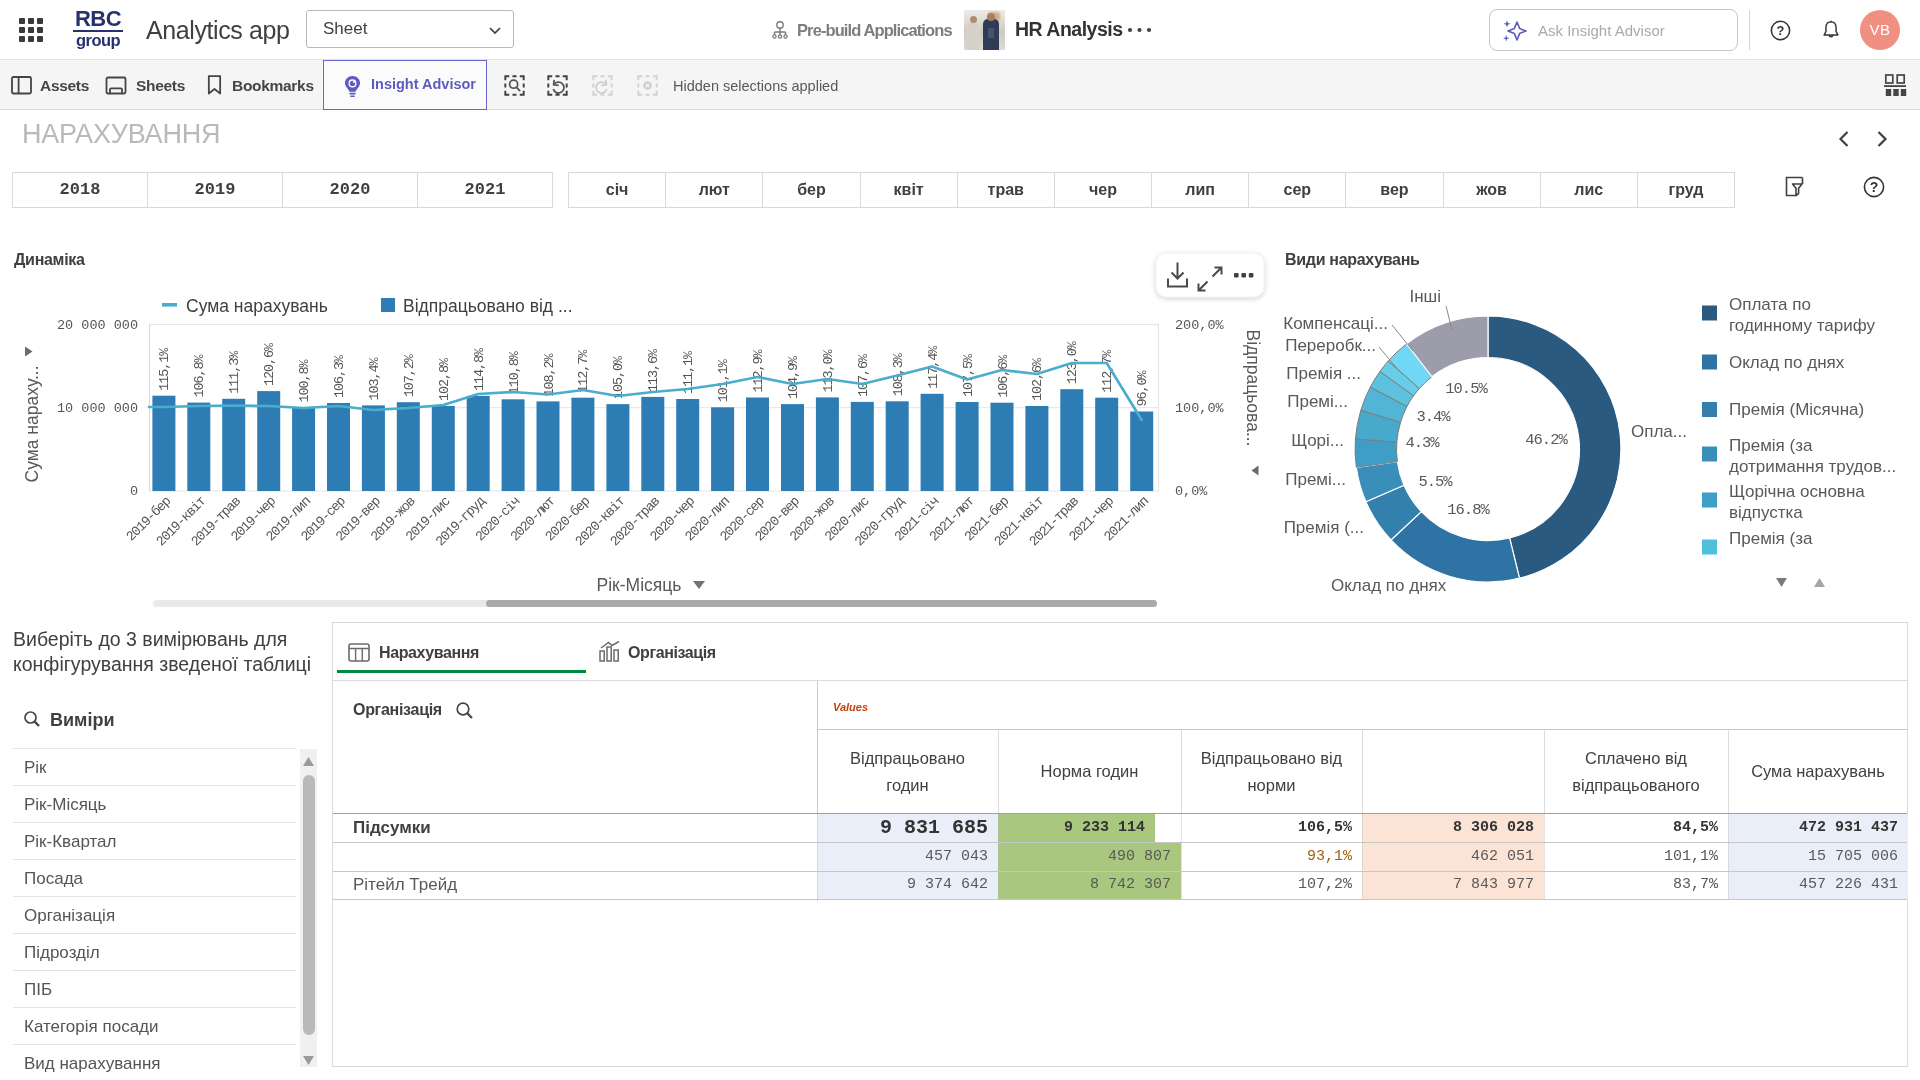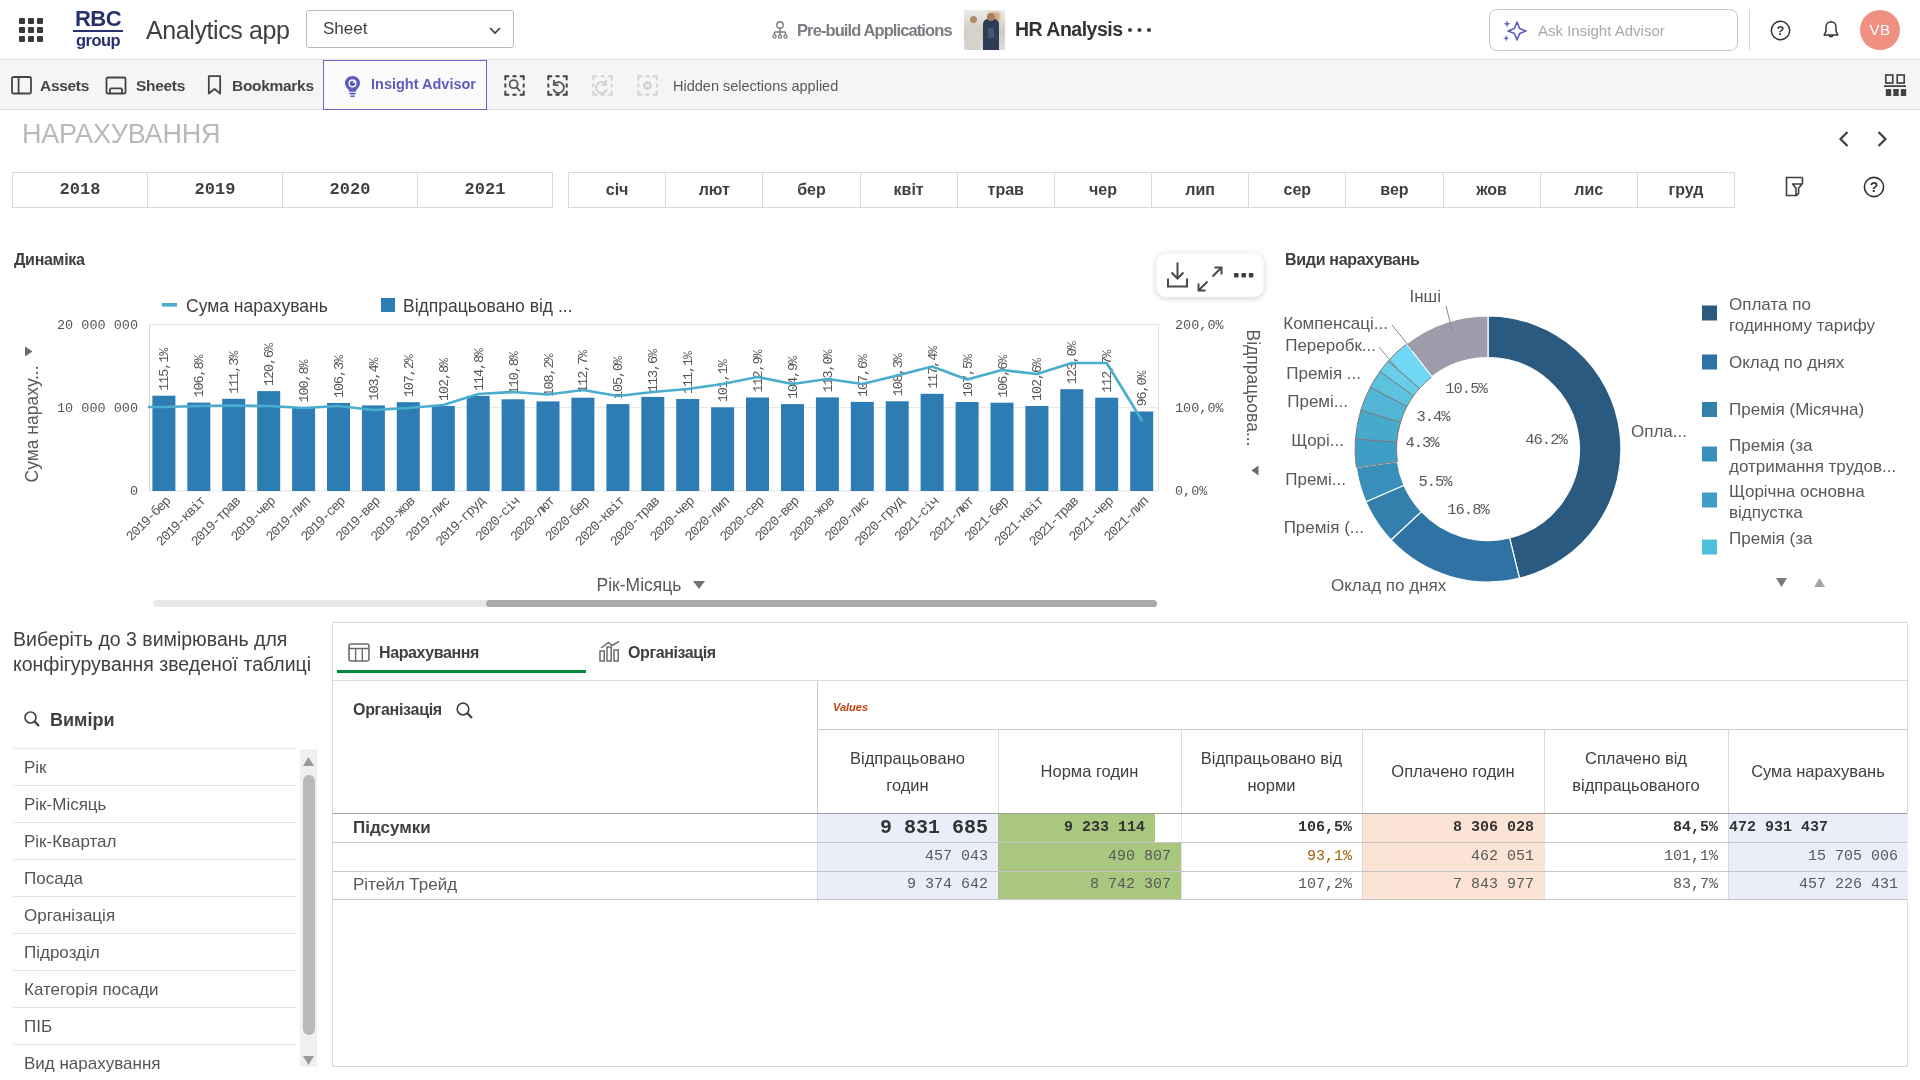--- a/index.html
+++ b/index.html
@@ -378,22 +378,22 @@
  <path d="M11.7 11.7 L16 16" stroke="#454545" stroke-width="2.4"></path>
 </svg>
 <div class="abs" style="left:50px;top:710px;font-size:18px;font-weight:700;color:#404040;">Виміри</div>
 <div class="abs" style="left:13px;top:748px;width:283px;border-top:1px solid #e8e8e8;">
     <div style="height:37px;line-height:37px;border-bottom:1px solid #e3e3e3;font-size:17px;color:#555;padding-left:11px;">Рік</div>
     <div style="height:37px;line-height:37px;border-bottom:1px solid #e3e3e3;font-size:17px;color:#555;padding-left:11px;">Рік-Місяць</div>
     <div style="height:37px;line-height:37px;border-bottom:1px solid #e3e3e3;font-size:17px;color:#555;padding-left:11px;">Рік-Квартал</div>
     <div style="height:37px;line-height:37px;border-bottom:1px solid #e3e3e3;font-size:17px;color:#555;padding-left:11px;">Посада</div>
     <div style="height:37px;line-height:37px;border-bottom:1px solid #e3e3e3;font-size:17px;color:#555;padding-left:11px;">Організація</div>
     <div style="height:37px;line-height:37px;border-bottom:1px solid #e3e3e3;font-size:17px;color:#555;padding-left:11px;">Підрозділ</div>
+    <div style="height:37px;line-height:37px;border-bottom:1px solid #e3e3e3;font-size:17px;color:#555;padding-left:11px;">ПІБ</div>
     <div style="height:37px;line-height:37px;border-bottom:1px solid #e3e3e3;font-size:17px;color:#555;padding-left:11px;">Категорія посади</div>
-    <div style="height:37px;line-height:37px;border-bottom:1px solid #e3e3e3;font-size:17px;color:#555;padding-left:11px;">ПІБ</div>
     <div style="height:37px;line-height:37px;border-bottom:1px solid #e3e3e3;font-size:17px;color:#555;padding-left:11px;">Вид нарахування</div>
   </div>
 <div class="abs" style="left:300px;top:749px;width:17px;height:318px;background:#f0f0f0;">
   <svg class="abs" style="left:3px;top:8px" width="11" height="10">
       <path d="M0 9 L11 9 L5.5 0 Z" fill="#9a9a9a"></path>
     </svg>
   <div class="abs" style="left:2.5px;top:26px;width:12px;height:260px;background:#b9b9b9;border-radius:6px;"></div>
   <svg class="abs" style="left:3px;top:306px" width="11" height="10">
       <path d="M0 1 L11 1 L5.5 10 Z" fill="#9a9a9a"></path>
     </svg>
@@ -421,33 +421,32 @@
  <circle cx="8" cy="8" r="5.8" fill="none" stroke="#454545" stroke-width="1.7"></circle>
  <path d="M12.4 12.4 L17 17" stroke="#454545" stroke-width="2.2"></path>
       </svg>
 <div class="abs" style="left:500px;top:20px;font-size:11px;font-weight:700;color:#c2410c;font-style:italic;">Values</div>
 <div class="abs" style="left:484px;top:48px;width:1091px;height:1px;background:#c9c9c9;"></div>
 <div class="abs" style="left:484px;top:49px;width:181px;height:83px;display:flex;align-items:center;justify-content:center;text-align:center;font-size:16.5px;color:#404040;line-height:27px;">Відпрацьовано<br>годин</div>
 <div class="abs" style="left:665px;top:49px;width:183px;height:83px;display:flex;align-items:center;justify-content:center;text-align:center;font-size:16.5px;color:#404040;line-height:27px;">Норма годин</div>
 <div class="abs" style="left:665px;top:49px;width:1px;height:83px;background:#dcdcdc;"></div>
 <div class="abs" style="left:848px;top:49px;width:181px;height:83px;display:flex;align-items:center;justify-content:center;text-align:center;font-size:16.5px;color:#404040;line-height:27px;">Відпрацьовано від<br>норми</div>
 <div class="abs" style="left:848px;top:49px;width:1px;height:83px;background:#dcdcdc;"></div>
-<div class="abs" style="left:1029px;top:49px;width:182px;height:83px;display:flex;align-items:center;justify-content:center;text-align:center;font-size:16.5px;color:#404040;line-height:27px;">Оплачено годин</div>
 <div class="abs" style="left:1029px;top:49px;width:1px;height:83px;background:#dcdcdc;"></div>
 <div class="abs" style="left:1211px;top:49px;width:184px;height:83px;display:flex;align-items:center;justify-content:center;text-align:center;font-size:16.5px;color:#404040;line-height:27px;">Сплачено від<br>відпрацьованого</div>
 <div class="abs" style="left:1211px;top:49px;width:1px;height:83px;background:#dcdcdc;"></div>
 <div class="abs" style="left:1395px;top:49px;width:180px;height:83px;display:flex;align-items:center;justify-content:center;text-align:center;font-size:16.5px;color:#404040;line-height:27px;">Сума нарахувань</div>
 <div class="abs" style="left:1395px;top:49px;width:1px;height:83px;background:#dcdcdc;"></div>
 <div class="abs" style="left:20px;top:133px;width:460px;height:28px;line-height:28px;font-size:17px;font-weight:700;color:#404040;">Підсумки</div>
 <div class="abs" style="left:484px;top:133px;width:181px;height:29px;background:#e9eef8;border-left:1px solid rgba(180,180,180,0.35);line-height:28px;text-align:right;padding-right:10px;font-family:'Liberation Mono',monospace;font-size:20px;font-weight:700;color:#333;">9 831 685</div>
 <div class="abs" style="left:665px;top:133px;width:157px;height:29px;background:#a9c77f;border-left:1px solid rgba(180,180,180,0.35);line-height:28px;text-align:right;padding-right:10px;font-family:'Liberation Mono',monospace;font-size:15px;font-weight:700;color:#333;">9 233 114</div>
 <div class="abs" style="left:848px;top:133px;width:181px;height:29px;background:#ffffff;border-left:1px solid rgba(180,180,180,0.35);line-height:28px;text-align:right;padding-right:10px;font-family:'Liberation Mono',monospace;font-size:15px;font-weight:700;color:#333;">106,5%</div>
 <div class="abs" style="left:1029px;top:133px;width:182px;height:29px;background:#fbe3d6;border-left:1px solid rgba(180,180,180,0.35);line-height:28px;text-align:right;padding-right:10px;font-family:'Liberation Mono',monospace;font-size:15px;font-weight:700;color:#333;">8 306 028</div>
 <div class="abs" style="left:1211px;top:133px;width:184px;height:29px;background:#ffffff;border-left:1px solid rgba(180,180,180,0.35);line-height:28px;text-align:right;padding-right:10px;font-family:'Liberation Mono',monospace;font-size:15px;font-weight:700;color:#333;">84,5%</div>
-<div class="abs" style="left:1395px;top:133px;width:180px;height:29px;background:#e9eef8;border-left:1px solid rgba(180,180,180,0.35);line-height:28px;padding-right:10px;font-family:'Liberation Mono',monospace;font-size:15px;font-weight:700;color:#333;">472 931 437</div>
+<div class="abs" style="left:1395px;top:133px;width:180px;height:29px;background:#e9eef8;border-left:1px solid rgba(180,180,180,0.35);line-height:28px;text-align:right;padding-right:10px;font-family:'Liberation Mono',monospace;font-size:15px;font-weight:700;color:#333;">472 931 437</div>
 <div class="abs" style="left:484px;top:162px;width:181px;height:29px;background:#e9eef8;border-left:1px solid rgba(180,180,180,0.35);line-height:28px;text-align:right;padding-right:10px;font-family:'Liberation Mono',monospace;font-size:15px;font-weight:400;color:#595959;">457 043</div>
 <div class="abs" style="left:665px;top:162px;width:183px;height:29px;background:#a9c77f;border-left:1px solid rgba(180,180,180,0.35);line-height:28px;text-align:right;padding-right:10px;font-family:'Liberation Mono',monospace;font-size:15px;font-weight:400;color:#595959;">490 807</div>
 <div class="abs" style="left:848px;top:162px;width:181px;height:29px;background:#ffffff;border-left:1px solid rgba(180,180,180,0.35);line-height:28px;text-align:right;padding-right:10px;font-family:'Liberation Mono',monospace;font-size:15px;font-weight:400;color:#a16207;">93,1%</div>
 <div class="abs" style="left:1029px;top:162px;width:182px;height:29px;background:#fbe3d6;border-left:1px solid rgba(180,180,180,0.35);line-height:28px;text-align:right;padding-right:10px;font-family:'Liberation Mono',monospace;font-size:15px;font-weight:400;color:#595959;">462 051</div>
 <div class="abs" style="left:1211px;top:162px;width:184px;height:29px;background:#ffffff;border-left:1px solid rgba(180,180,180,0.35);line-height:28px;text-align:right;padding-right:10px;font-family:'Liberation Mono',monospace;font-size:15px;font-weight:400;color:#595959;">101,1%</div>
 <div class="abs" style="left:1395px;top:162px;width:180px;height:29px;background:#e9eef8;border-left:1px solid rgba(180,180,180,0.35);line-height:28px;text-align:right;padding-right:10px;font-family:'Liberation Mono',monospace;font-size:15px;font-weight:400;color:#595959;">15 705 006</div>
 <div class="abs" style="left:20px;top:190px;width:460px;height:28px;line-height:28px;font-size:17px;font-weight:400;color:#595959;">Рітейл Трейд</div>
 <div class="abs" style="left:484px;top:190px;width:181px;height:29px;background:#e9eef8;border-left:1px solid rgba(180,180,180,0.35);line-height:28px;text-align:right;padding-right:10px;font-family:'Liberation Mono',monospace;font-size:15px;font-weight:400;color:#595959;">9 374 642</div>
 <div class="abs" style="left:665px;top:190px;width:183px;height:29px;background:#a9c77f;border-left:1px solid rgba(180,180,180,0.35);line-height:28px;text-align:right;padding-right:10px;font-family:'Liberation Mono',monospace;font-size:15px;font-weight:400;color:#595959;">8 742 307</div>
 <div class="abs" style="left:848px;top:190px;width:181px;height:29px;background:#ffffff;border-left:1px solid rgba(180,180,180,0.35);line-height:28px;text-align:right;padding-right:10px;font-family:'Liberation Mono',monospace;font-size:15px;font-weight:400;color:#595959;">107,2%</div>

